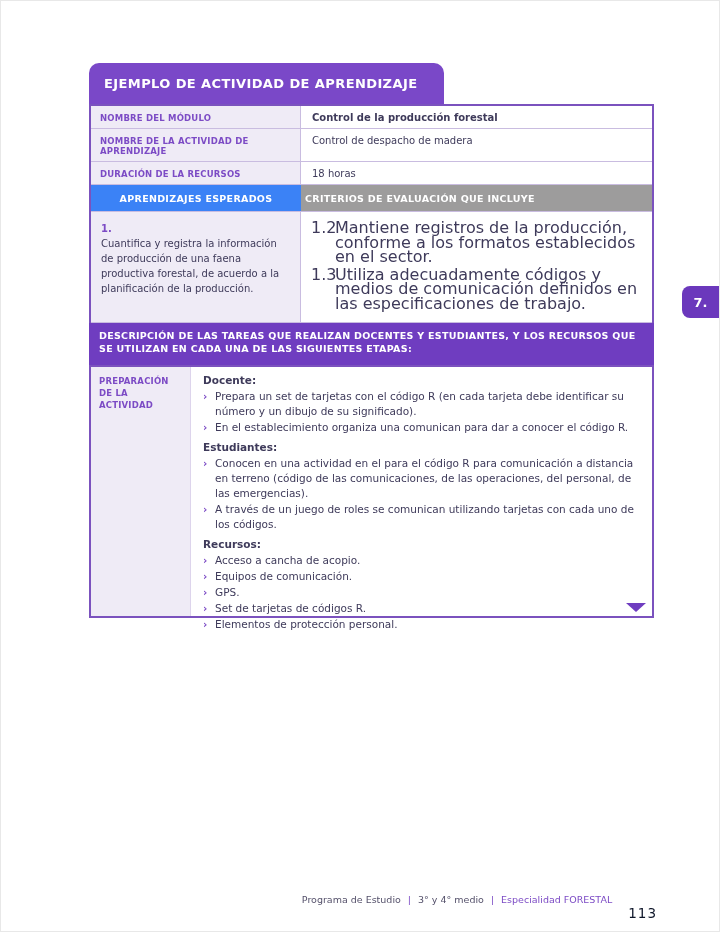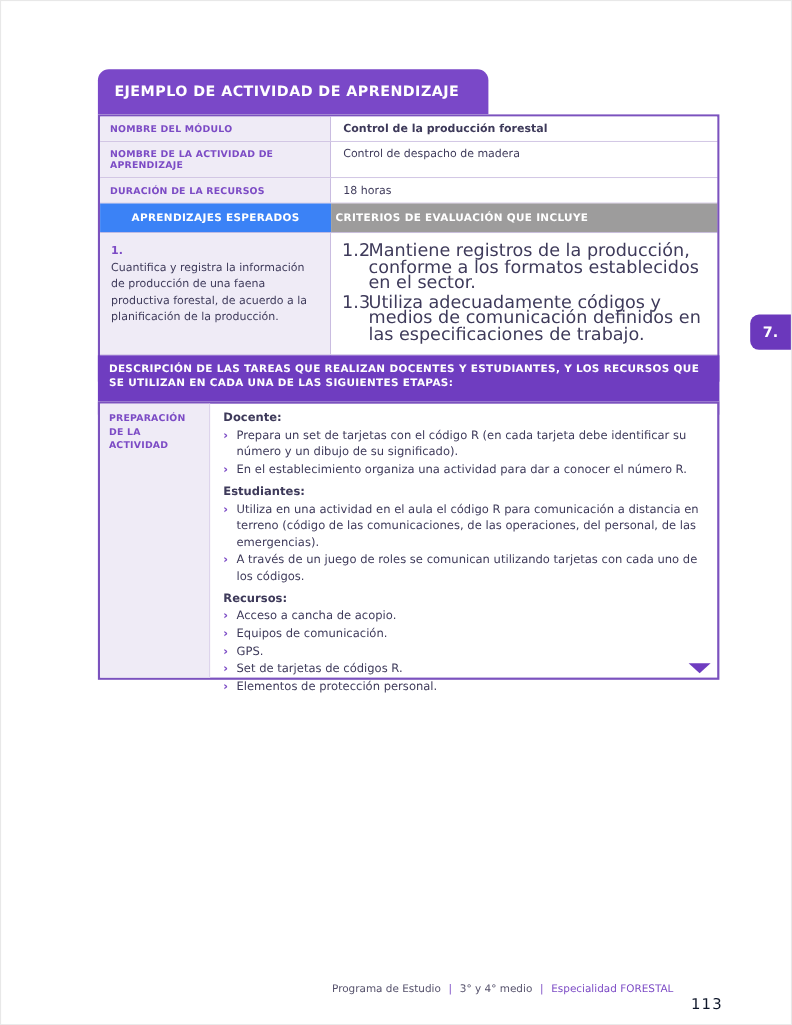--- a/index.html
+++ b/index.html
@@ -169,27 +169,27 @@
   <div class="prep-label">PREPARACIÓN DE LA ACTIVIDAD</div>
   <div class="prep-content">
 
     <div class="group-heading">Docente:</div>
     <div class="bullet-item">
       <span class="bullet-glyph">›</span>
       <span class="bullet-text">Prepara un set de tarjetas con el código R (en cada tarjeta debe identificar su número y un dibujo de su significado).</span>
     </div>
     <div class="bullet-item">
       <span class="bullet-glyph">›</span>
-      <span class="bullet-text">En el establecimiento organiza una actividad para dar a conocer el número R.</span>
+      <span class="bullet-text">En el establecimiento organiza una comunican para dar a conocer el código R.</span>
     </div>
 
     <div class="group-heading">Estudiantes:</div>
     <div class="bullet-item">
       <span class="bullet-glyph">›</span>
-      <span class="bullet-text">Utiliza en una actividad en el aula el código R para comunicación a distancia en terreno (código de las comunicaciones, de las operaciones, del personal, de las emergencias).</span>
+      <span class="bullet-text">Conocen en una actividad en el para el código R para comunicación a distancia en terreno (código de las comunicaciones, de las operaciones, del personal, de las emergencias).</span>
     </div>
     <div class="bullet-item">
       <span class="bullet-glyph">›</span>
       <span class="bullet-text">A través de un juego de roles se comunican utilizando tarjetas con cada uno de los códigos.</span>
     </div>
 
     <div class="group-heading">Recursos:</div>
     <div class="bullet-item">
       <span class="bullet-glyph">›</span>
       <span class="bullet-text">Acceso a cancha de acopio.</span>

